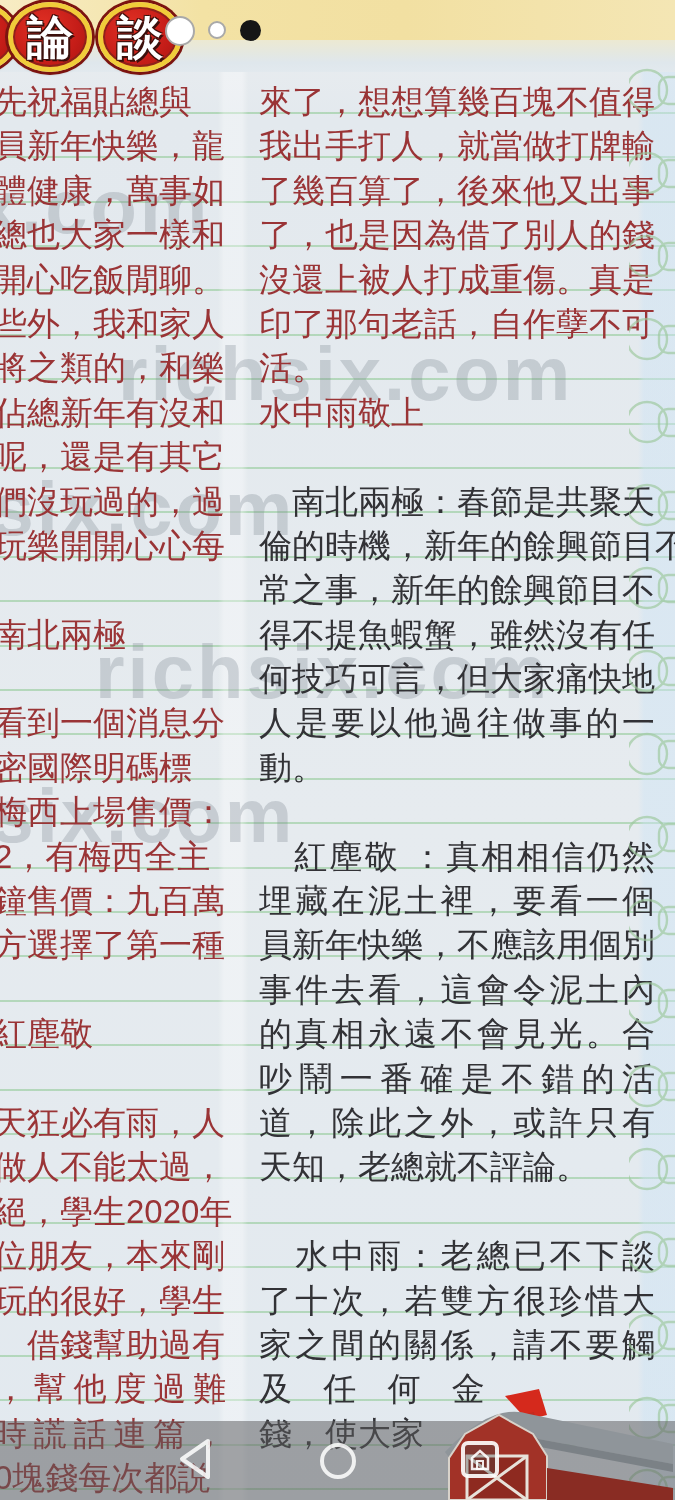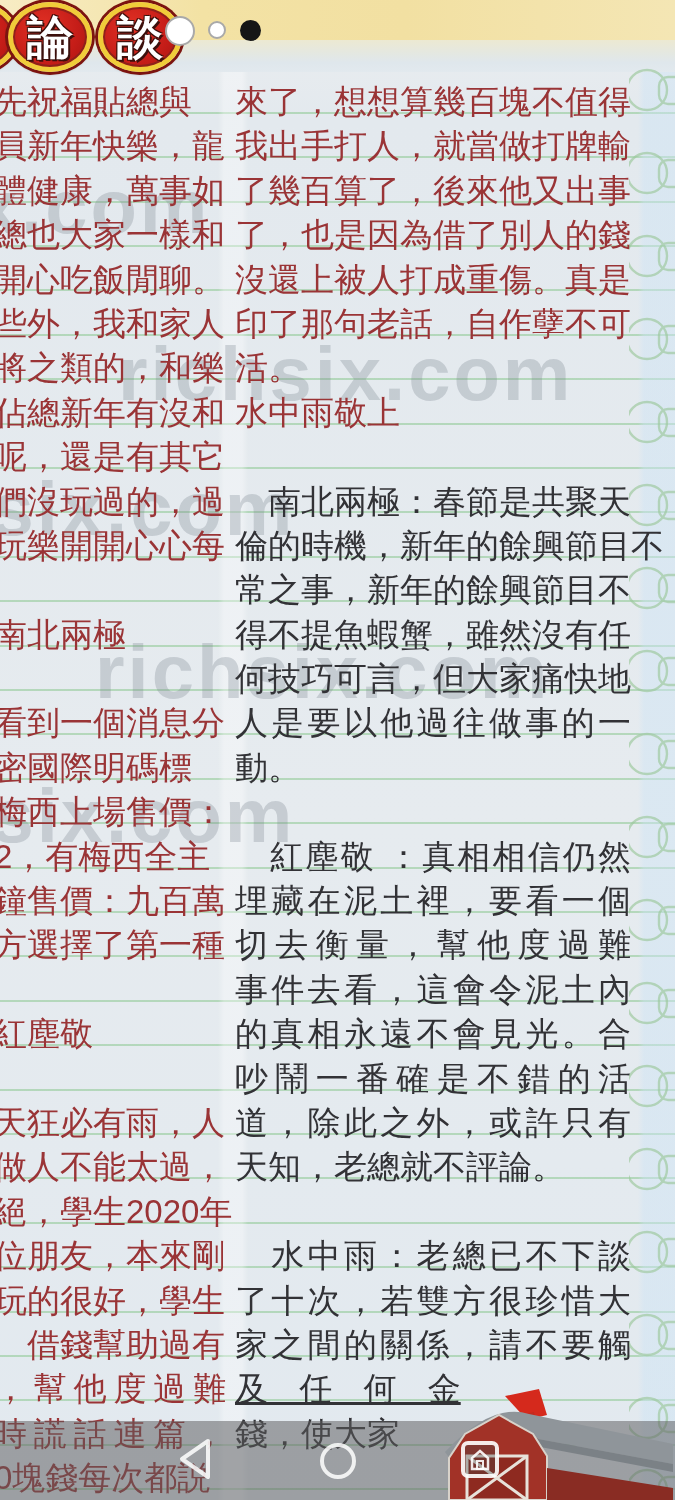--- a/index.html
+++ b/index.html
@@ -51,21 +51,21 @@
   .dot-sm{left:208px;top:21px;width:18px;height:18px;background:#fff;border:2px solid #a9a9a9;}
   .dot-bk{left:240px;top:20px;width:21px;height:21px;background:#161616;}
   
   .wm{
     position:absolute;color:var(--wm-color);font-size:76px;font-weight:bold;
     letter-spacing:3px;white-space:nowrap;pointer-events:none;z-index:3;
   }
   
   .col{position:absolute;top:80px;z-index:4;}
   .col-left{left:-6px;width:232px;}
-  .col-right{left:235px;width:396px;}
+  .col-right{left:259px;width:396px;}
   .line{
     height:44.4px;line-height:44.4px;font-size:33px;white-space:nowrap;
     color:var(--red-text);font-weight:500;
   }
   .c-red{color:var(--red-text);}
   .c-black{color:var(--black-text);}
   .a-r{text-align:left;}
   .a-j{text-align:justify;text-align-last:justify;white-space:normal;}
   
   .spiral{position:absolute;right:0;top:60px;z-index:5;pointer-events:none;}
@@ -154,31 +154,31 @@
       <div class="line c-black">　南北兩極：春節是共聚天</div>
       <div class="line c-black">倫的時機，新年的餘興節目不</div>
       <div class="line c-black">常之事，新年的餘興節目不</div>
       <div class="line c-black">得不提魚蝦蟹，雖然沒有任</div>
       <div class="line c-black">何技巧可言，但大家痛快地</div>
       <div class="line c-black a-j">人是要以他過往做事的一</div>
       <div class="line c-black">動。</div>
       <div class="line"></div>
       <div class="line c-black a-j">　紅塵敬 ：真相相信仍然</div>
       <div class="line c-black a-j">埋藏在泥土裡，要看一個</div>
-      <div class="line c-black a-j">切去衡量，幫他度過難</div>
+      <div class="line c-black a-j">員新年快樂，不應該用個別</div>
       <div class="line c-black a-j">事件去看，這會令泥土內</div>
       <div class="line c-black a-j">的真相永遠不會見光。合</div>
       <div class="line c-black a-j">吵鬧一番確是不錯的活</div>
       <div class="line c-black a-j">道，除此之外，或許只有</div>
       <div class="line c-black">天知，老總就不評論。</div>
       <div class="line"></div>
       <div class="line c-black a-j">　水中雨：老總已不下談</div>
       <div class="line c-black a-j">了十次，若雙方很珍惜大</div>
       <div class="line c-black a-j">家之間的關係，請不要觸</div>
-      <div class="line c-black a-j" style="width: 57%; text-decoration: underline;">及任何金</div>
+      <div class="line c-black a-j" style="width: 57%;">及任何金</div>
       <div class="line c-black">錢，使大家</div>
     </div>
 
   <svg class="spiral" width="46" height="1440" viewBox="0 0 46 1440">
     <defs>
       <g id="loop" fill="none" stroke="#9cc89c" stroke-width="2.4" opacity="0.65">
         <circle cx="18" cy="30" r="20"></circle>
         <rect x="30" y="17" width="24" height="27" rx="9"></rect>
       </g>
     </defs>

